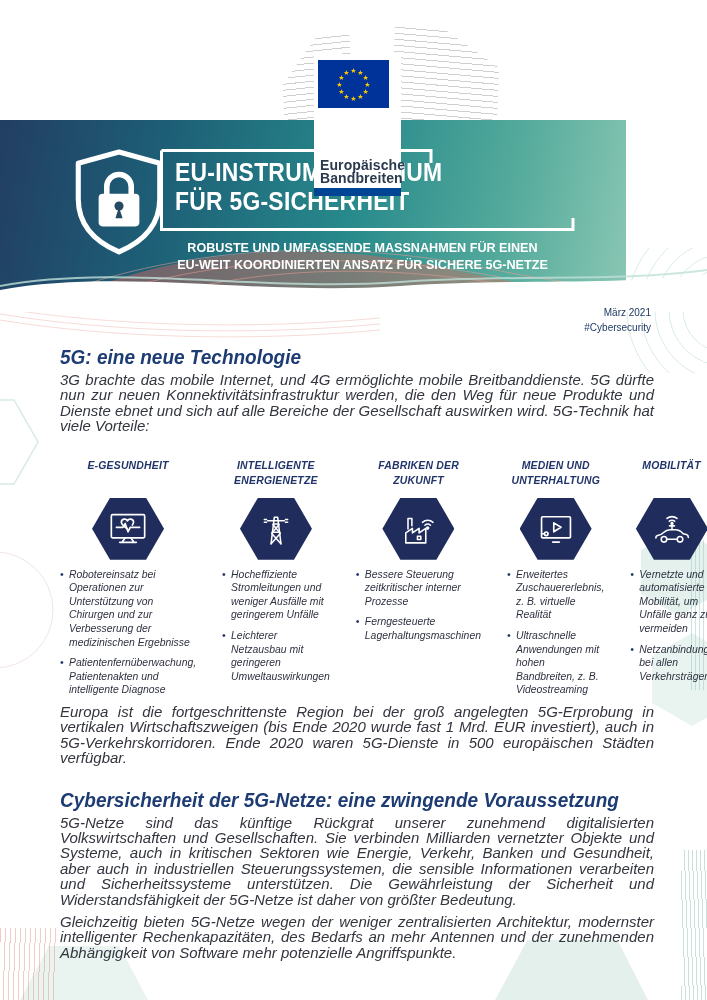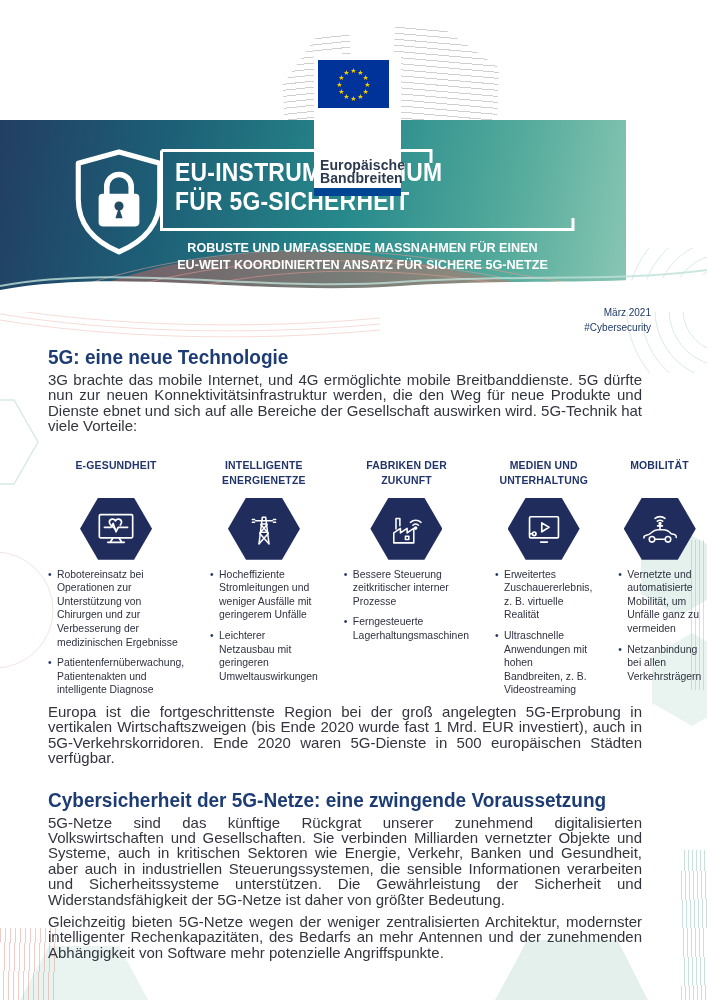--- a/index.html
+++ b/index.html
@@ -42,21 +42,21 @@
   }
   .banner-sub{
     position:absolute;left:140px;top:119px;width:445px;text-align:center;
     color:#ffffff;font-weight:bold;font-size:13px;line-height:17px;
     transform:scaleX(.97);transform-origin:center top;
   }
   .under-banner-lines{position:absolute;left:0;top:300px;z-index:1;}
   
   .meta{position:absolute;right:56px;top:306px;text-align:right;color:#1f3a66;font-size:10px;line-height:14.5px;z-index:3;}
   
-  .content{position:absolute;left:48px;top:345px;width:594px;z-index:3;}
+  .content{position:absolute;left:60px;top:345px;width:594px;z-index:3;font-style:italic;}
   h2.sec{
     margin:0 0 3px 0;color:#1d3c74;font-size:20px;line-height:24px;font-weight:bold;
     transform:scaleX(.95);transform-origin:left top;white-space:nowrap;
   }
   p.body{margin:0;color:#33353e;font-size:15px;line-height:15.4px;text-align:justify;}
   
   .benefits{margin-top:24px;display:grid;grid-template-columns:repeat(5,1fr);column-gap:26px;}
   .b-title{
     min-height:32px;text-align:center;color:#22356b;font-weight:bold;
     font-size:11px;line-height:15px;letter-spacing:.2px;

